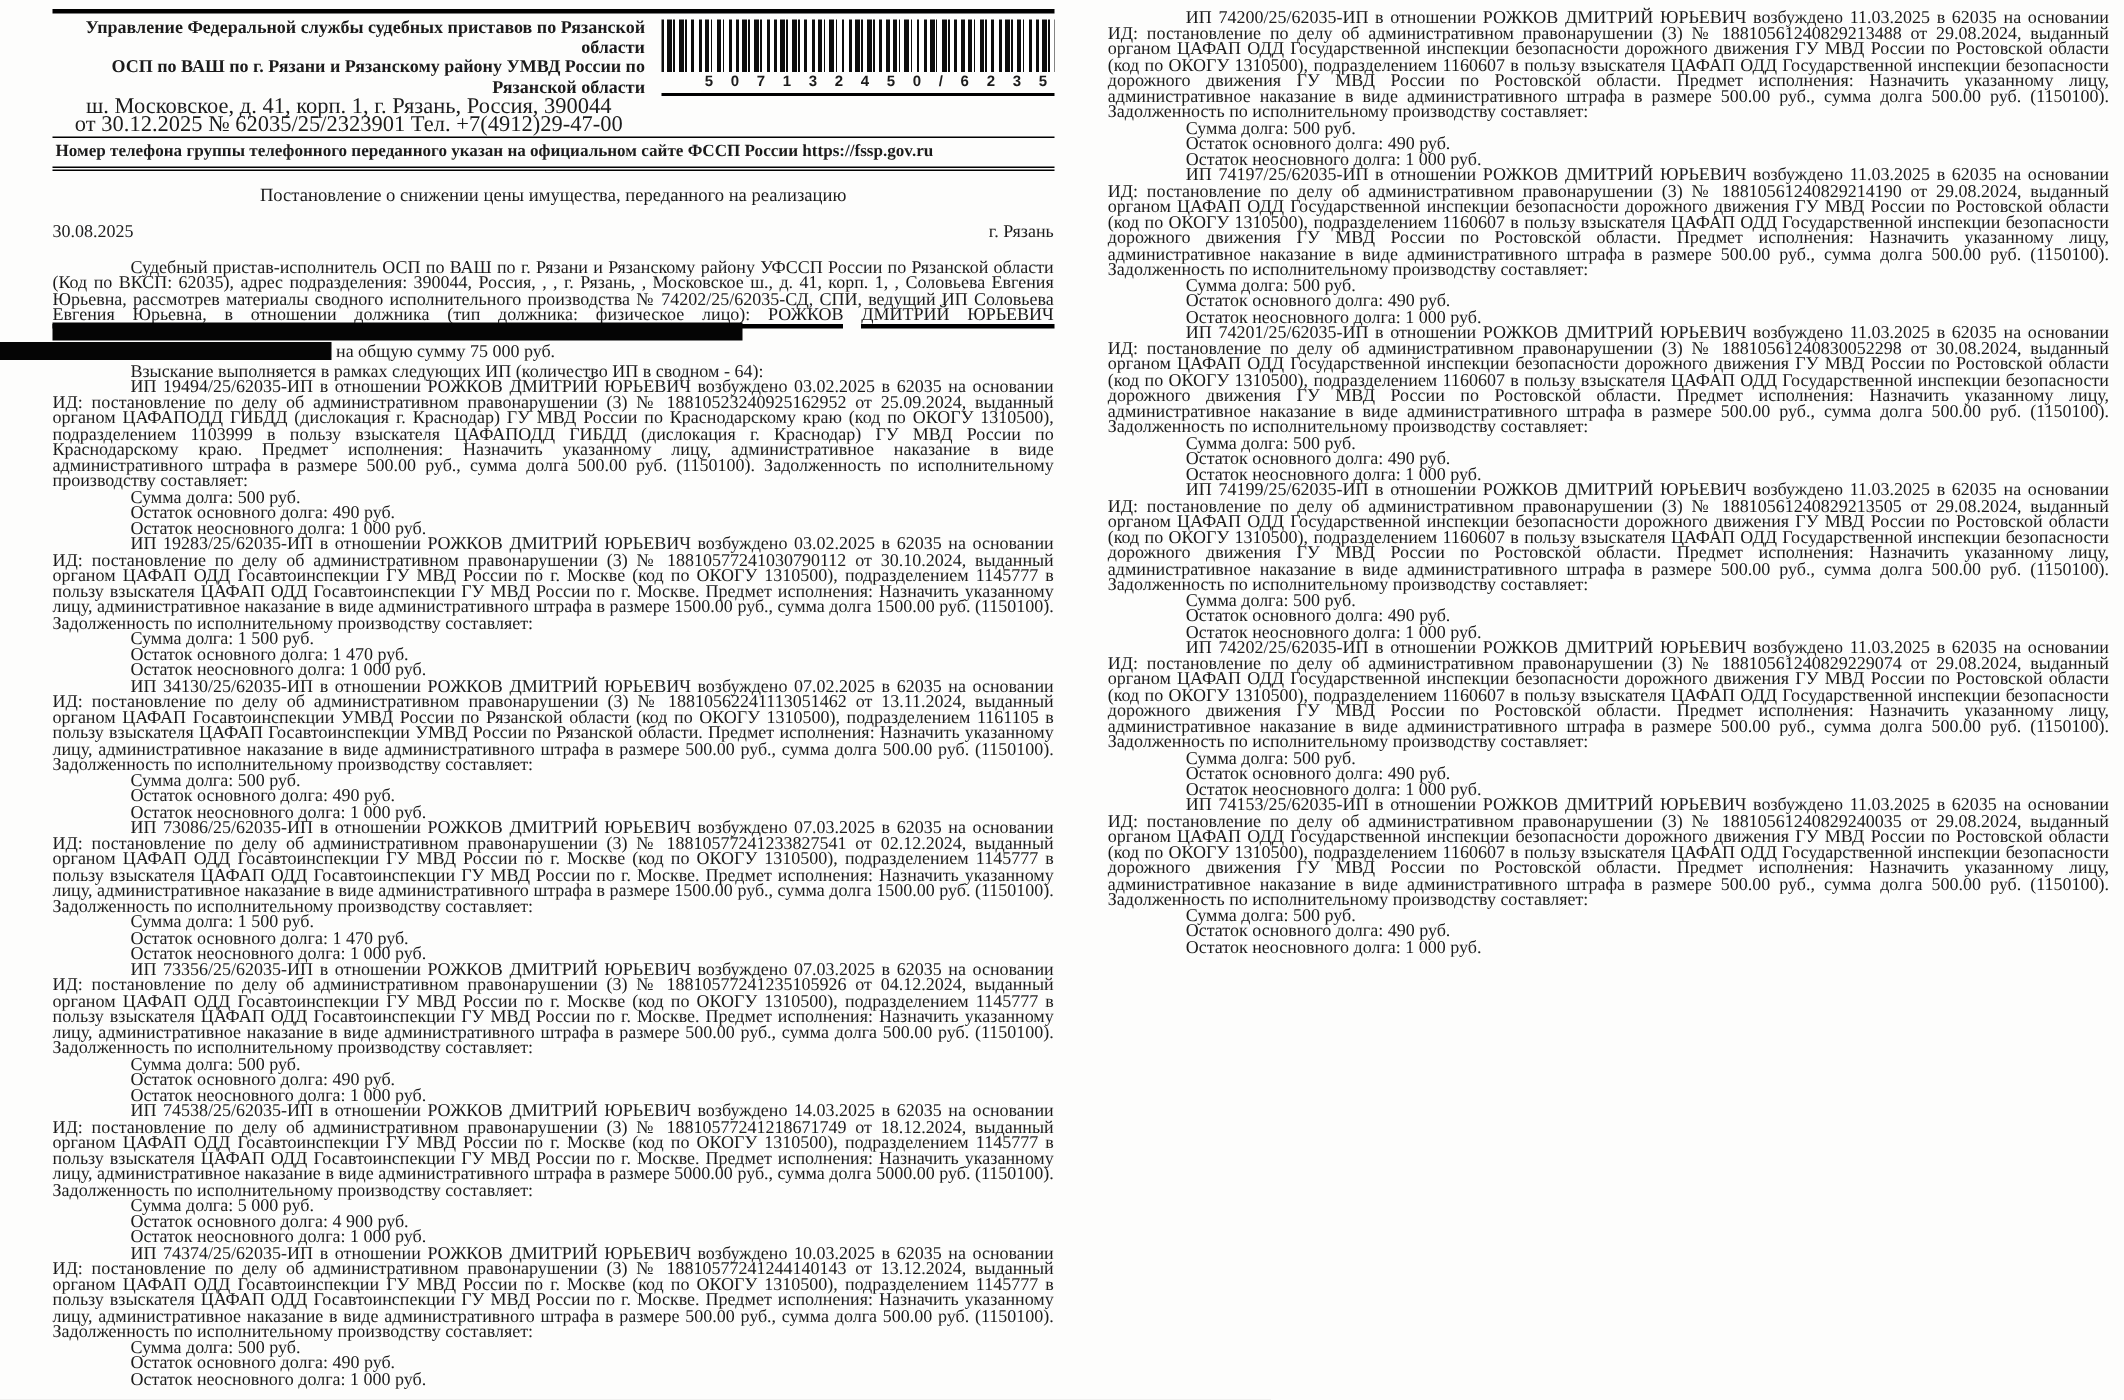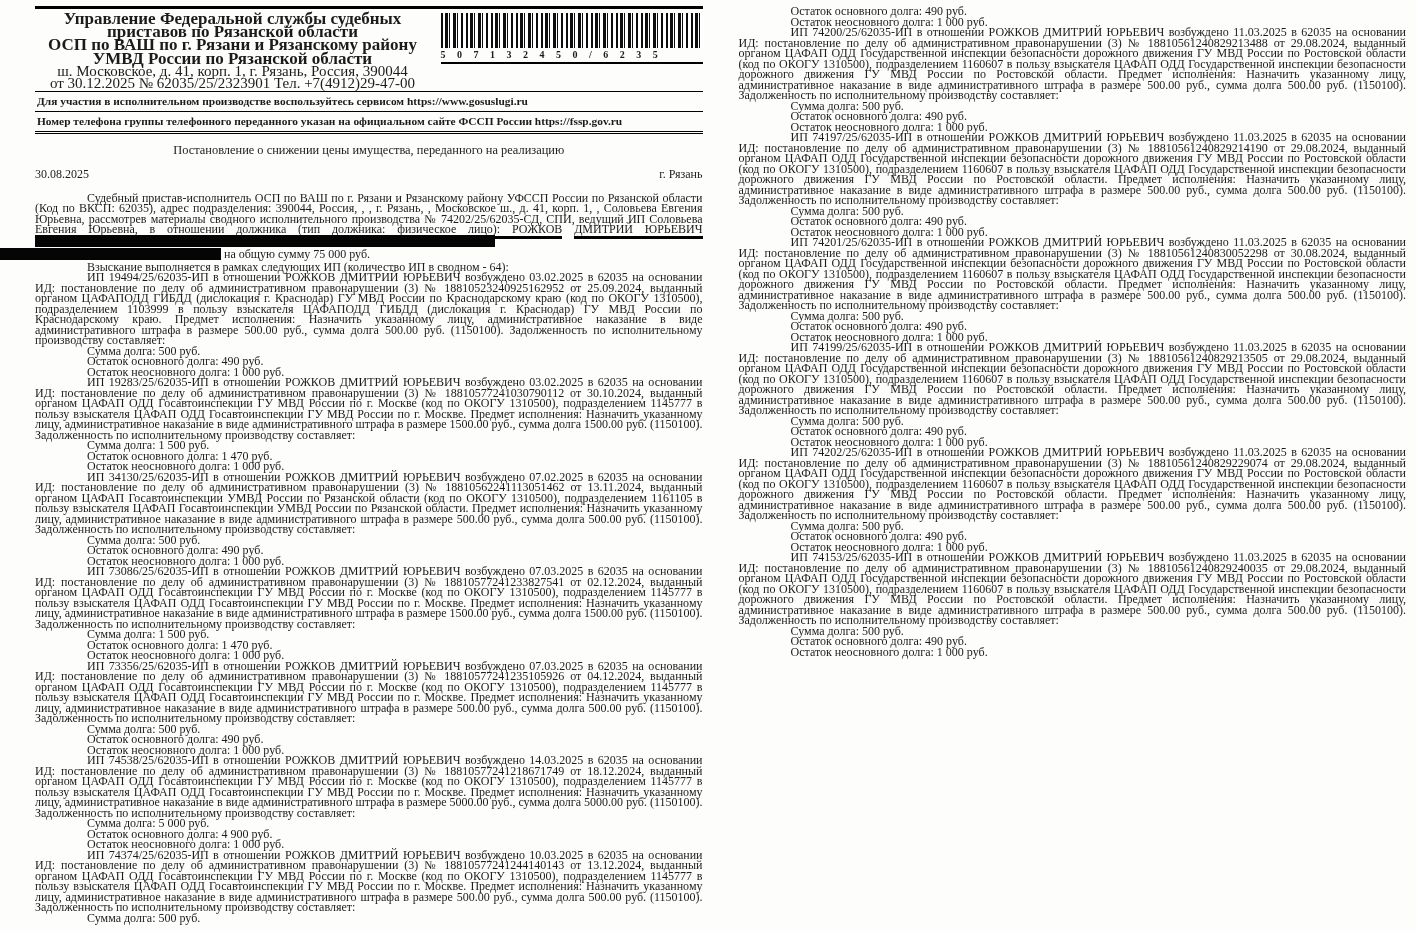--- a/index.html
+++ b/index.html
@@ -16,33 +16,33 @@
   .flow{
     column-count:2;
     column-gap:36px;
     column-fill:auto;
     height:927px;
   }
   
   .doc-header{border-top:3px solid #000;padding-top:3px;break-inside:avoid;}
   .header-top{display:flex;justify-content:space-between;align-items:flex-start;}
   .org-block{width:395px;text-align:center;}
-  .org-name{font-weight:bold;font-size:17px;line-height:13.2px;}
+  .org-name{font-weight:bold;font-size:12px;line-height:13.2px;text-align:right;}
   .org-addr{font-size:15px;line-height:12px;}
   .barcode-block{width:262px;padding-top:1px;}
   .barcode-bars{
     height:35px;width:100%;
     background:repeating-linear-gradient(90deg,
       #0d0d0d 0 2px,#fff 2px 4px,#0d0d0d 4px 7px,#fff 7px 8px,
       #0d0d0d 8px 9px,#fff 9px 12px,#0d0d0d 12px 15px,#fff 15px 16px,
       #0d0d0d 16px 17px,#fff 17px 20px,#0d0d0d 20px 22px,#fff 22px 25px);
   }
   .barcode-digits{
-    font-family:Liberation Serif, serif;
-    font-size:10px;letter-spacing:4.5px;text-align:left;
+    font-family:Liberation Sans, sans-serif;
+    font-size:10px;letter-spacing:4.5px;text-align:right;
     border-bottom:2px solid #000;padding:1px 0 2px 0;font-weight:bold;
   }
   .rule{border-bottom:1.5px solid #000;margin:2px 0 0 0;}
   .notice{font-weight:bold;font-size:11.4px;line-height:13px;padding:3px 0 3px 2px;border-bottom:1.5px solid #000;}
   .notice.last{border-bottom:3px double #000;}
   .file-stamp{text-align:right;font-size:11px;padding:3px 4px 0 0;}
   
   .doc-title{text-align:center;font-size:12.4px;margin:9px 0 0 0;line-height:14px;}
   .date-row{display:flex;justify-content:space-between;font-size:12px;margin:10px 0 11px 0;}
   .para{
@@ -73,21 +73,20 @@
           </div>
           <div class="org-addr">ш. Московское, д. 41, корп. 1, г. Рязань, Россия, 390044</div>
           <div class="org-addr">от 30.12.2025 № 62035/25/2323901 Тел. +7(4912)29-47-00</div>
         </div>
         <div class="barcode-block">
           <div class="barcode-bars"></div>
           <div class="barcode-digits">5 0 7 1 3 2 4 5 0 / 6 2 3 5</div>
         </div>
       </div>
       <div class="rule"></div>
-      <div class="notice">Для участия в исполнительном производстве воспользуйтесь сервисом https://www.gosuslugi.ru</div>
       <div class="notice last">Номер телефона группы телефонного переданного указан на официальном сайте ФССП России https://fssp.gov.ru</div>
     </div>
 
 
     <div class="doc-title">Постановление о снижении цены имущества, переданного на реализацию</div>
 
     <div class="date-row">
       <span>30.08.2025</span>
       <span>г. Рязань</span>
     </div>

